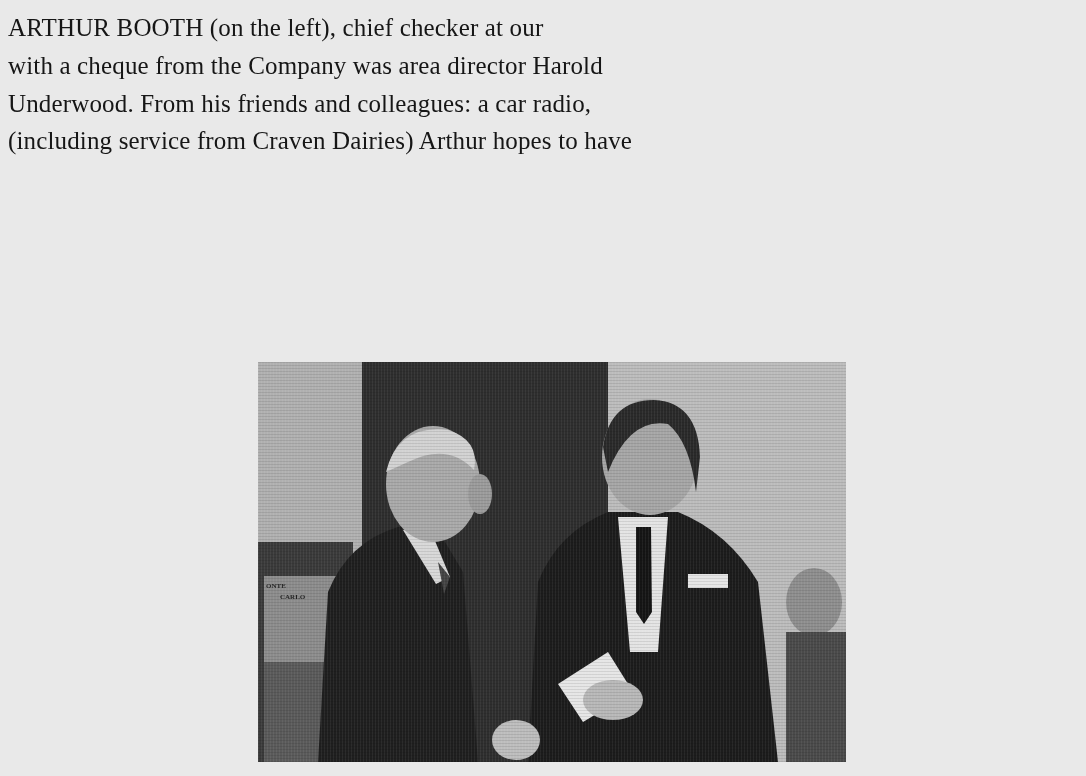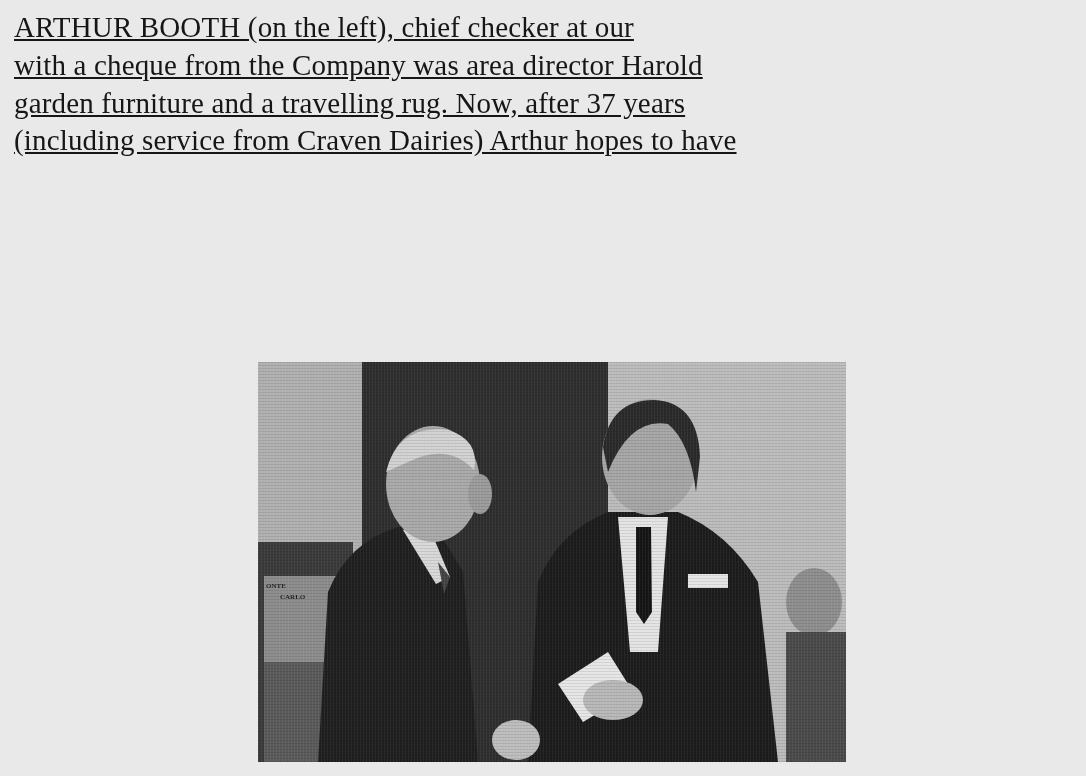--- a/index.html
+++ b/index.html
@@ -4,24 +4,23 @@
 <style>
   html, body { margin:0; padding:0; }
   body {
     width:1086px; height:776px; overflow:hidden;
     background:#e9e9e9;
     position:relative;
     font-family:"Liberation Serif","DejaVu Serif",serif;
     color:#161616;
   }
   .caption {
-    position:absolute; left:14px; top:9px; width:1072px;
-    font-size:29px; line-height:37.8px;
+    position:absolute; left:8px; top:9px; width:1072px;
+    font-size:25px; line-height:37.8px;
     letter-spacing:0.15px;
-    text-decoration:underline;
   }
   .caption .line { display:block; white-space:nowrap; }
   .photo {
     position:absolute; left:258px; top:362px; width:588px; height:400px;
     background:#9a9a9a; overflow:hidden;
   }
   .photo svg { display:block; }
   .grain {
     position:absolute; inset:0;
     background-image:
@@ -29,21 +28,21 @@
       repeating-linear-gradient(90deg, rgba(255,255,255,0.06) 0 1px, transparent 1px 3px);
     pointer-events:none;
   }
 </style>
 </head>
 <body>
 
 <div class="caption">
   <span class="line">ARTHUR  BOOTH (on the left), chief checker at our</span>
   <span class="line">with a cheque from the Company was area director Harold</span>
-  <span class="line">garden furniture and a travelling rug. Now, after 37 years</span>
+  <span class="line">Underwood. From his friends and colleagues: a car radio,</span>
   <span class="line">(including service from Craven Dairies) Arthur hopes to have</span>
 </div>
 
 <div class="photo" role="img" aria-label="Black-and-white halftone photo: Arthur Booth (left) shaking hands with area director Harold Underwood (right), who holds a cheque; framed picture on the wall at left and a partially visible guest at right">
   <svg width="588" height="400" viewBox="0 0 588 400">
 
     <rect x="0" y="0" width="588" height="400" fill="#b0b0b0"></rect>
     <rect x="350" y="0" width="238" height="400" fill="#bcbcbc"></rect>
 
     <rect x="104" y="0" width="246" height="400" fill="#2e2e2e"></rect>

